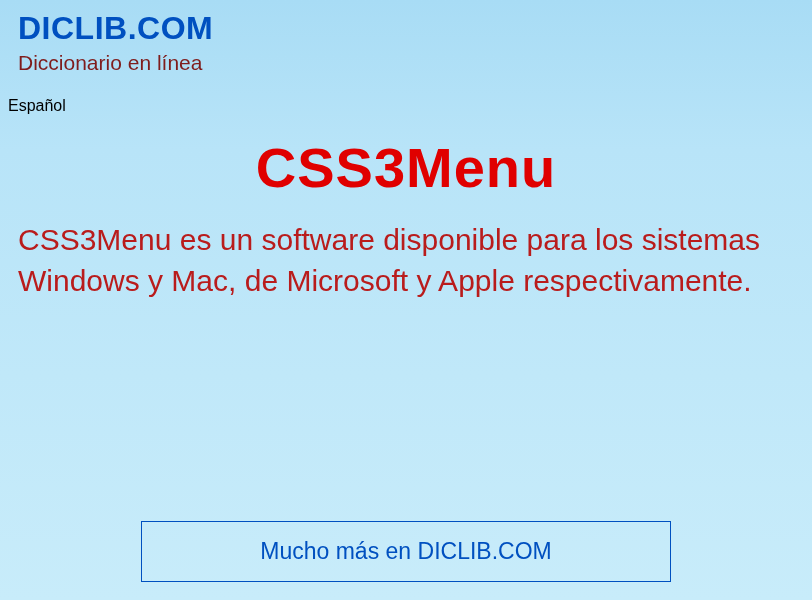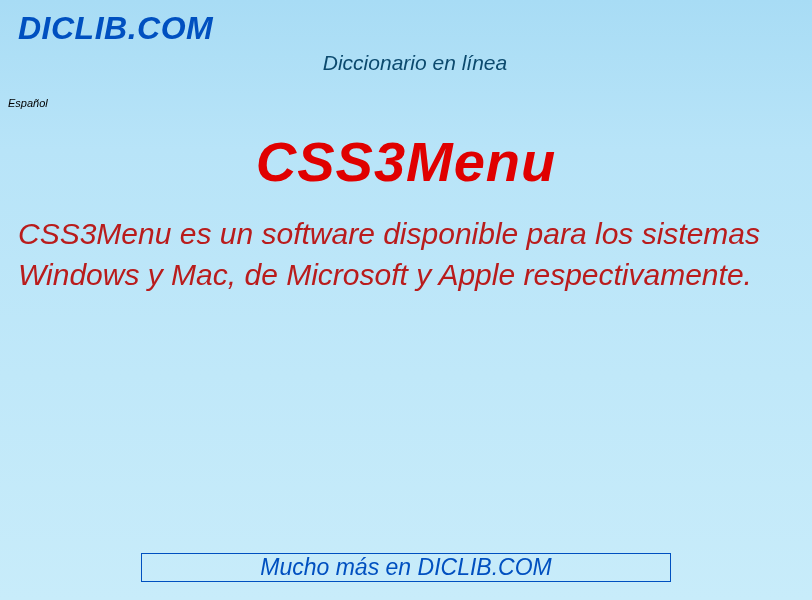--- a/index.html
+++ b/index.html
@@ -1,45 +1,43 @@
 <!DOCTYPE html>
 <html><head>
   <meta charset="utf-8">
   <style>
     * {
       margin: 0;
       padding: 0;
       box-sizing: border-box;
-      font-style: italic;
     }
     body {
       width: 812px;
       height: 600px;
       background: linear-gradient(to bottom, #a8dcf5 0%, #b8e4f8 25%, #c8ecfa 100%);
       font-family: Arial, Helvetica, sans-serif;
       overflow: hidden;
       position: relative;
     }
     .site-title {
       color: #0050c0;
       font-size: 32px;
       font-weight: bold;
       padding: 10px 0 0 18px;
       letter-spacing: 0.5px;
     }
     .site-subtitle {
-      color: #0c4a6e;
+      color: #7f1d1d;
       font-size: 21px;
       font-weight: normal;
       padding: 4px 0 0 18px;
-      text-align: center;
     }
     .language {
       color: #000;
-      font-size: 11px;
+      font-size: 16px;
       padding: 22px 0 0 8px;
     }
     .page-title {
       color: #e00000;
       font-size: 56px;
       font-weight: bold;
       text-align: center;
       margin-top: 20px;
       letter-spacing: 1px;
     }
@@ -49,21 +47,21 @@
       font-weight: normal;
       line-height: 1.35;
       padding: 20px 18px 0 18px;
     }
     .cta-button {
       position: absolute;
       left: 50%;
       transform: translateX(-50%);
       bottom: 18px;
       width: 530px;
-      padding: 0 0;
+      padding: 16px 0;
       border: 1px solid #0050c0;
       background: transparent;
       color: #0050c0;
       font-size: 23px;
       font-family: Arial, Helvetica, sans-serif;
       text-align: center;
       cursor: pointer;
     }
   </style>
 </head>

